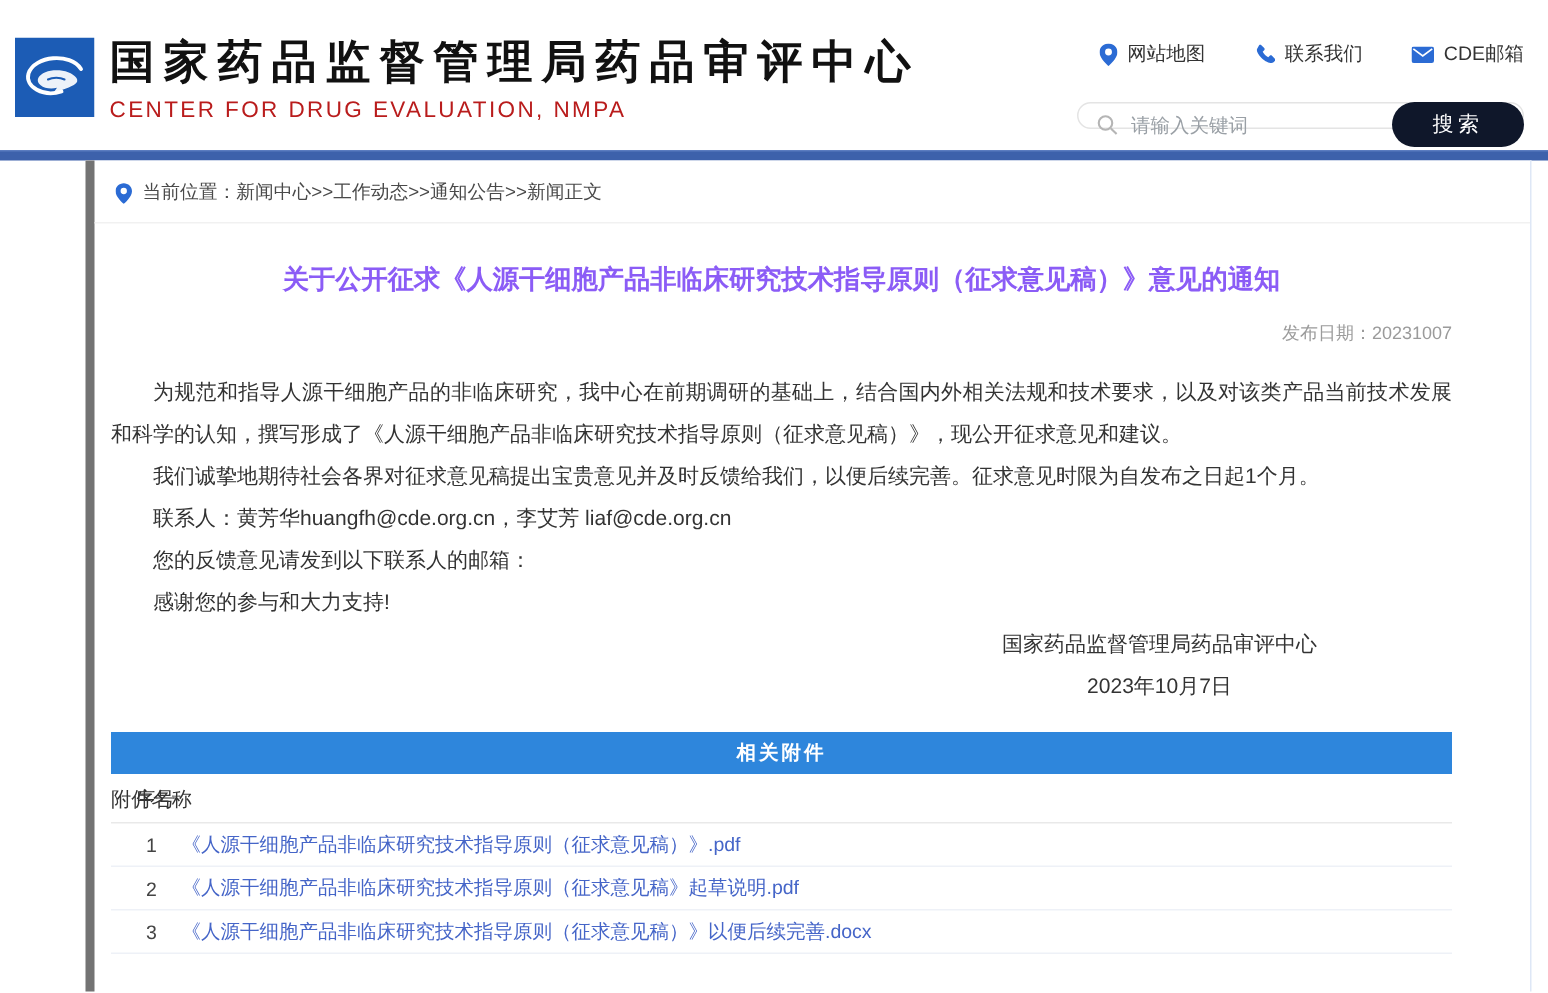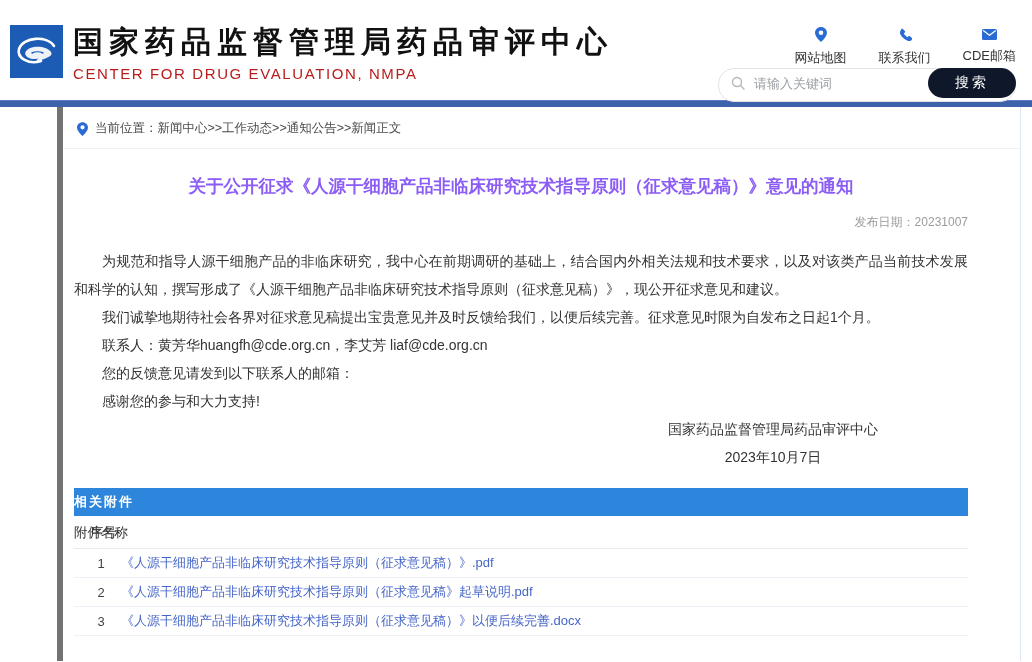--- a/index.html
+++ b/index.html
@@ -27,26 +27,26 @@
     font-size: 15px; font-weight: 400; color: #b91c1c;
     letter-spacing: 1.6px; white-space: nowrap;
   }
 
   .quick-links {
     position: absolute; top: 27px; right: 16px;
     display: flex; align-items: center; gap: 32px;
   }
   .quick-link {
     display: flex; align-items: center; gap: 7px;
-    font-size: 13px; color: #333; cursor: pointer; white-space: nowrap; flex-direction: column;
+    font-size: 13px; color: #333; cursor: pointer; white-space: nowrap;
   }
 
   .search-wrap {
     position: absolute; top: 68px; right: 16px;
-    width: 298px; height: 34px;
+    width: 298px; height: 18px;
     border: 1px solid #e4e4e4; border-radius: 16px; background: #fff;
   }
   .search-icon { position: absolute; left: 12px; top: 7px; }
   .search-input {
     position: absolute; left: 33px; top: 1px; height: 26px; width: 170px;
     border: none; outline: none; font-size: 13px; color: #333;
     font-family: "Liberation Sans", "DejaVu Sans", sans-serif;
     background: transparent;
   }
   .search-input::placeholder { color: #9aa0a6; }
@@ -93,21 +93,21 @@
   .signature {
     width: 320px; margin: 0 35px 0 auto;
     text-align: center; font-size: 14px; color: #333; line-height: 28px;
   }
 
   
   .attachments { margin-top: 17px; }
   .att-header {
     height: 28px; line-height: 28px;
     background: #2e86dc; color: #fff;
-    font-size: 13px; font-weight: 700; letter-spacing: 2px;
+    text-align: center; font-size: 13px; font-weight: 700; letter-spacing: 2px;
   }
   .att-cols {
     position: relative; height: 33px; line-height: 33px;
     border-bottom: 1px solid #e9e9e9;
     font-size: 13.5px; color: #333;
   }
   .col-index { padding-left: 16px; }
   .col-name {
     position: absolute; left: 0; right: 0; top: 0;
   }

